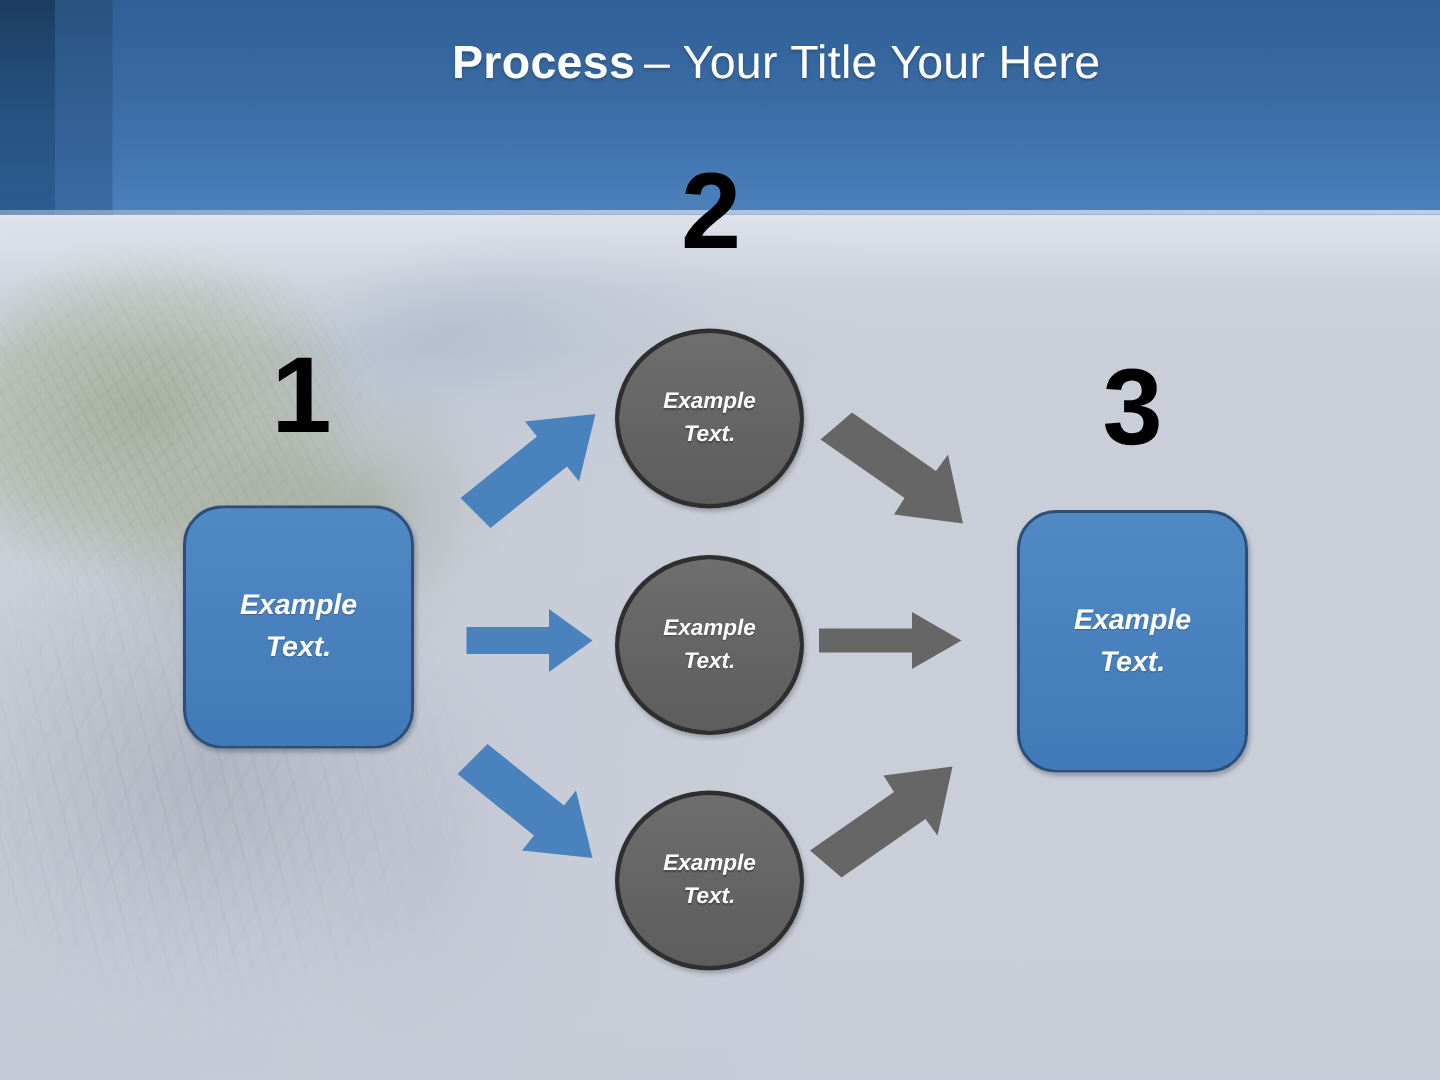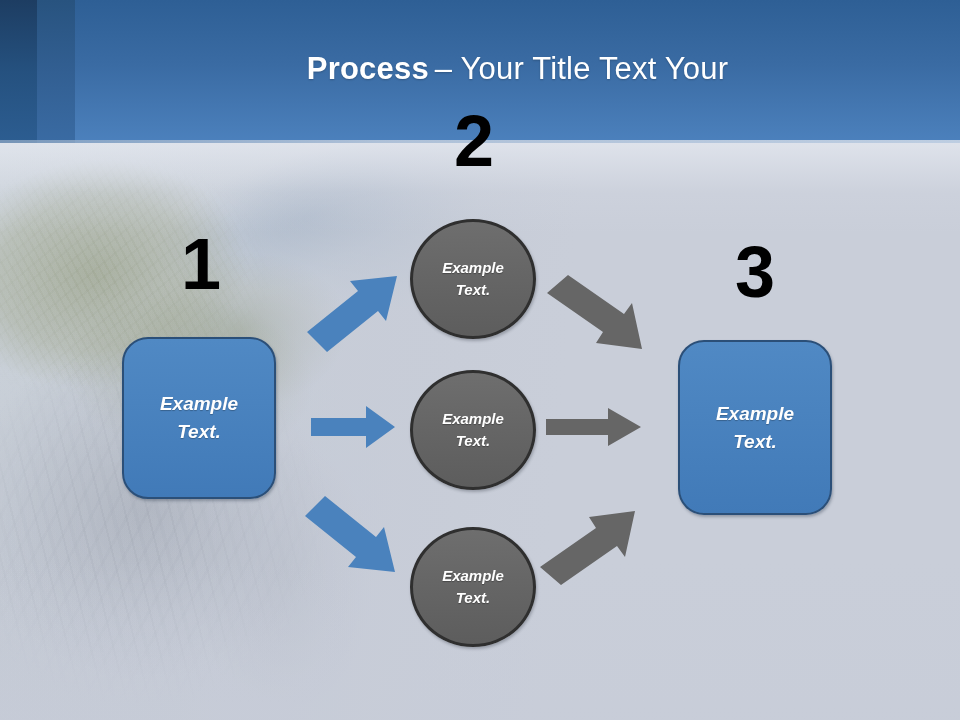--- a/index.html
+++ b/index.html
@@ -155,21 +155,21 @@
     background: linear-gradient(to right, #8ea7c4 0%, #cfd6e1 40%, #e3e7ee 100%);
     opacity: 0.75;
   }
   .title {
     position: absolute;
     left: 75px; top: 0;
     width: 885px; height: 143px;
     display: flex;
     align-items: flex-start;
     justify-content: center;
-    padding-top: 53px;
+    padding-top: 26px;
     box-sizing: border-box;
     color: #ffffff;
     font-size: 31px;
     line-height: 1;
     letter-spacing: 0.2px;
     white-space: nowrap;
     text-shadow: 0 1px 2px rgba(0,0,0,0.22);
   }
   .title .t-bold { font-weight: bold; }
   .title .t-rest { font-weight: normal; margin-left: 6px; }
@@ -257,21 +257,21 @@
     <div class="photo-fade"></div>
     <div class="photo-topsheen"></div>
     <div class="photo-botfade"></div>
   </div>
 
   <div class="header">
     <div class="header-band-dark"></div>
     <div class="header-band-mid"></div>
     <div class="title">
       <span class="t-bold">Process</span>
-      <span class="t-rest">– Your Title Text Your</span>
+      <span class="t-rest">– Your Title Your Here</span>
     </div>
     <div class="header-underline"></div>
   </div>
 
   <div class="step-num" id="num-1">1</div>
   <div class="step-num" id="num-2">2</div>
   <div class="step-num" id="num-3">3</div>
 
   <svg class="arrow-svg" style="left:305px; top:272px;" width="100" height="70" viewBox="0 0 100 70">
     <polygon points="2,60 53,19 45,9 92,4 81,49 73,39 22,80" fill="#4a82bd"></polygon>

